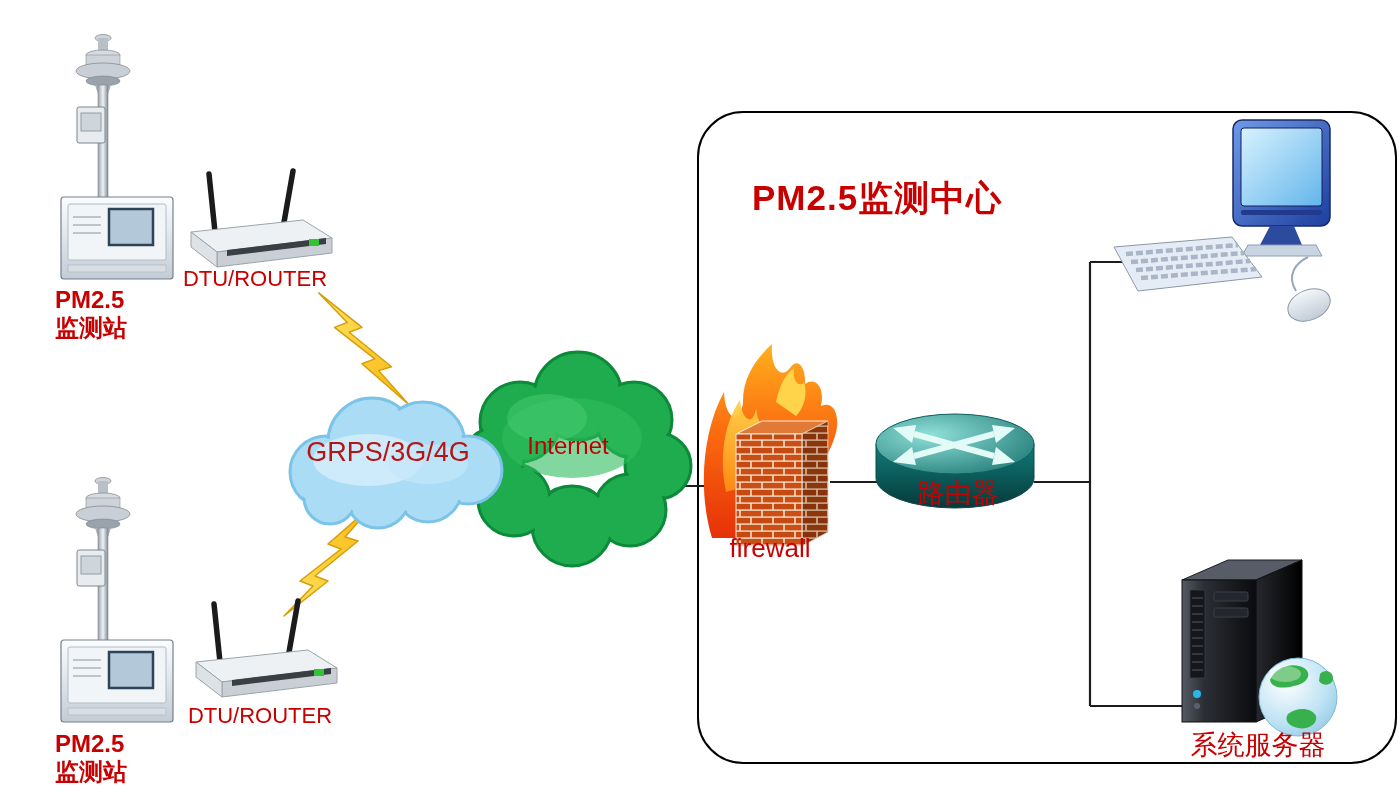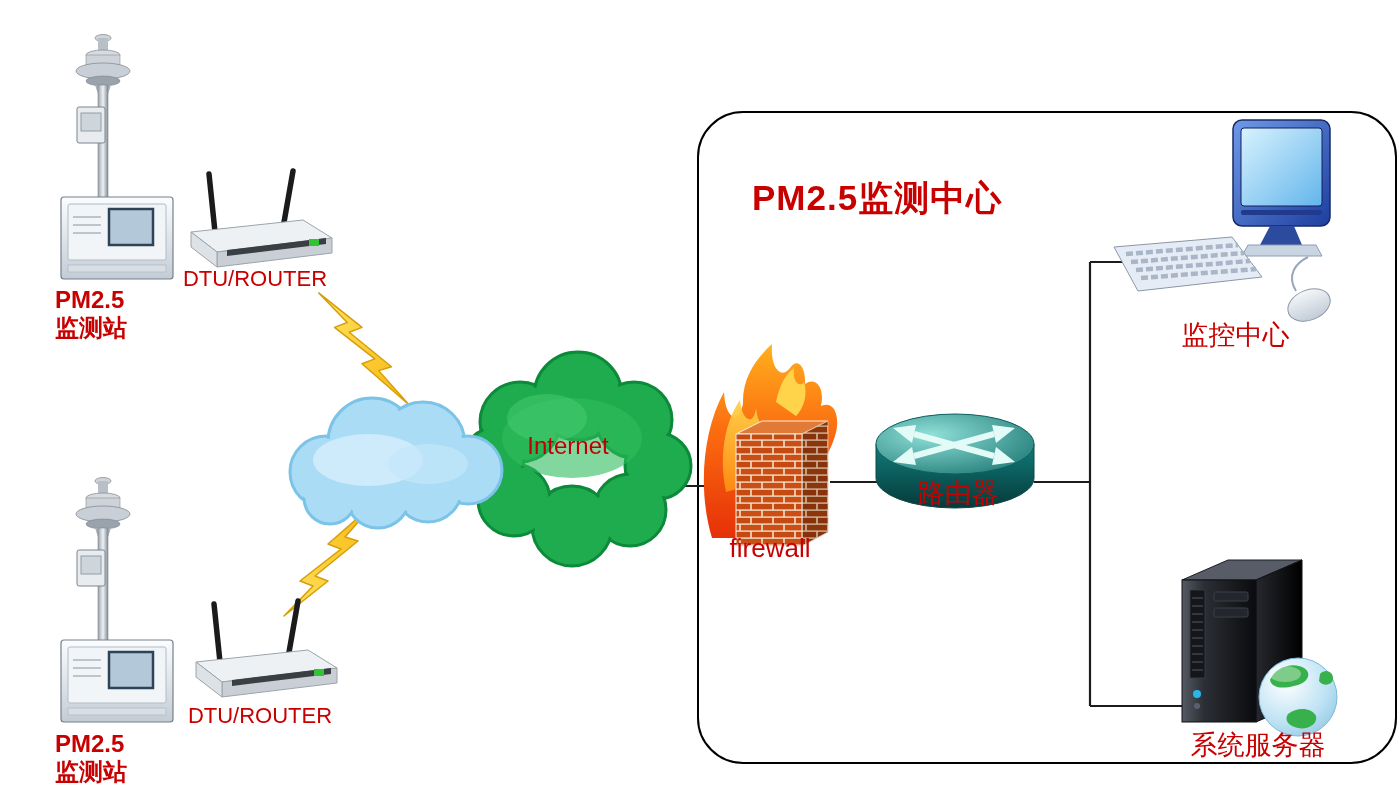--- a/index.html
+++ b/index.html
@@ -279,20 +279,20 @@
     <span>监测站</span>
   </div>
   <div class="station-label" style="left:55px; top:730px;">
     <span>PM2.5</span><br>
     <span>监测站</span>
   </div>
 
   <div class="lbl" style="left:170px; top:266px; width:170px; font-size:22px;">DTU/ROUTER</div>
   <div class="lbl" style="left:175px; top:703px; width:170px; font-size:22px;">DTU/ROUTER</div>
 
+  <div class="lbl" style="left:282px; top:437px; width:212px; font-size:27px; color:#b81414;">GRPS/3G/4G</div>
   <div class="lbl" style="left:478px; top:432px; width:180px; font-size:24px; color:#c00000;">Internet</div>
 
   <div class="lbl" style="left:700px; top:534px; width:140px; font-size:26px;">firewall</div>
   <div class="lbl" style="left:888px; top:478px; width:140px; font-size:27px;">路由器</div>
-  <div class="lbl" style="left:1158px; top:320px; width:155px; font-size:27px;">监控中心</div>
   <div class="lbl" style="left:1168px; top:730px; width:180px; font-size:27px;">系统服务器</div>
 
 </div>
 
 </body></html>

